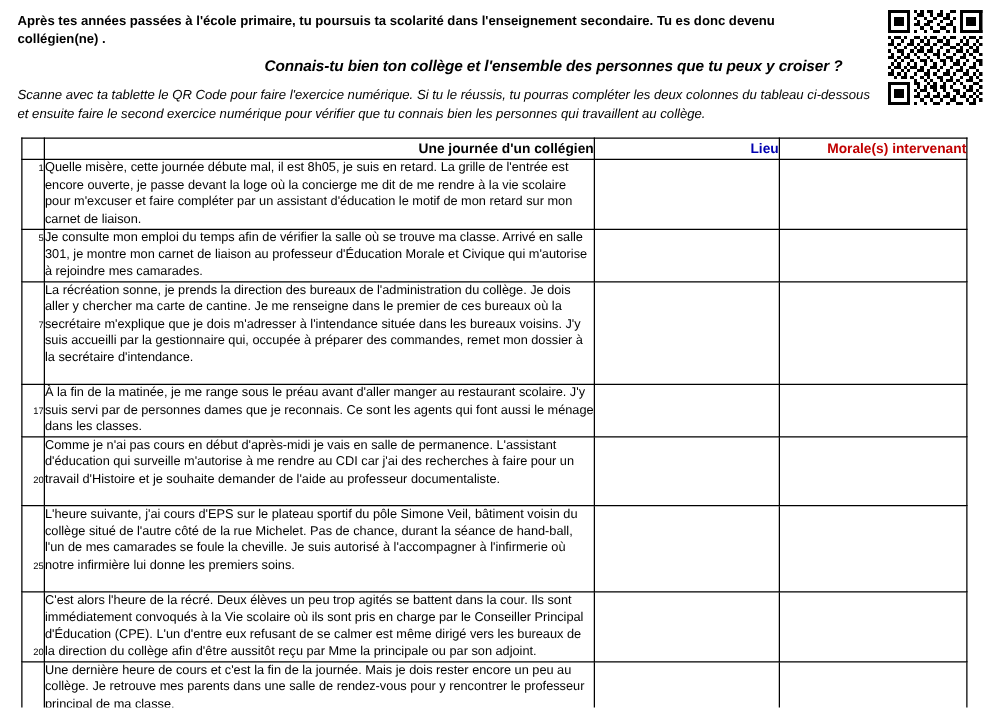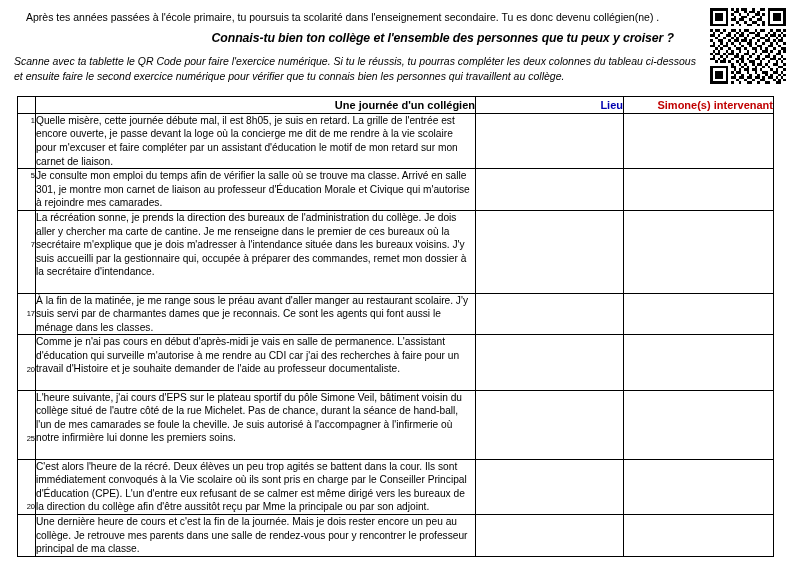--- a/index.html
+++ b/index.html
@@ -16,21 +16,22 @@
   .page {
     position: relative;
     width: 800px;
     height: 566px;
     padding: 8px 14px 0 14px;
   }
   .intro {
     font-size: 10.5px;
     line-height: 1.38;
     width: 640px;
-    margin: 2px 0 0 12px;
+    margin: 2px 0 0 0;
+    font-weight: bold;
   }
   .title {
     text-align: right;
     font-size: 12.3px;
     font-weight: bold;
     font-style: italic;
     margin: 7px 0 0 0;
     width: 660px;
     letter-spacing: -0.1px;
   }
@@ -353,21 +354,21 @@
       <col class="col-num">
       <col class="col-text">
       <col class="col-lieu">
       <col class="col-adulte">
     </colgroup>
     <thead>
       <tr>
         <th class="col-num"></th>
         <th class="th-text">Une journée d'un collégien</th>
         <th class="th-lieu">Lieu</th>
-        <th class="th-adulte">Simone(s) intervenant</th>
+        <th class="th-adulte">Morale(s) intervenant</th>
       </tr>
     </thead>
     <tbody>
       <tr>
         <td class="num">
           <span class="num-lines">
               <span>1</span>
               <span></span>
               <span></span>
               <span></span>
@@ -405,21 +406,21 @@
         <td class="blank"></td>
       </tr>
       <tr>
         <td class="num">
           <span class="num-lines">
               <span></span>
               <span>17</span>
               <span></span>
             </span>
         </td>
-        <td class="txt">À la fin de la matinée, je me range sous le préau avant d'aller manger au restaurant scolaire. J'y suis servi par de charmantes dames que je reconnais. Ce sont les agents qui font aussi le ménage dans les classes.</td>
+        <td class="txt">À la fin de la matinée, je me range sous le préau avant d'aller manger au restaurant scolaire. J'y suis servi par de personnes dames que je reconnais. Ce sont les agents qui font aussi le ménage dans les classes.</td>
         <td class="blank"></td>
         <td class="blank"></td>
       </tr>
       <tr>
         <td class="num">
           <span class="num-lines">
               <span></span>
               <span></span>
               <span>20</span>
               <span></span>

